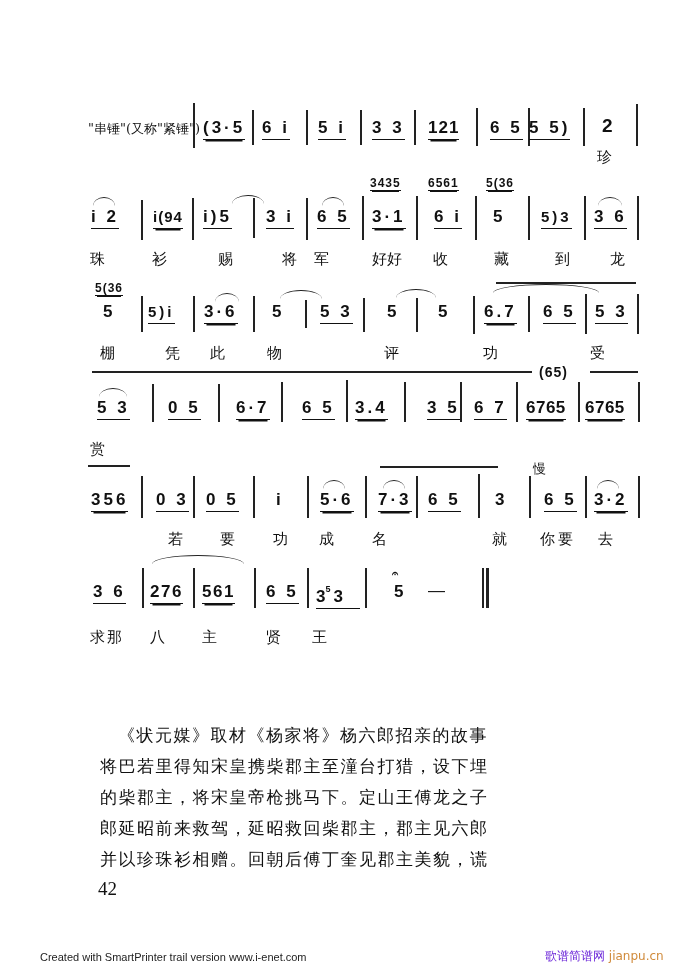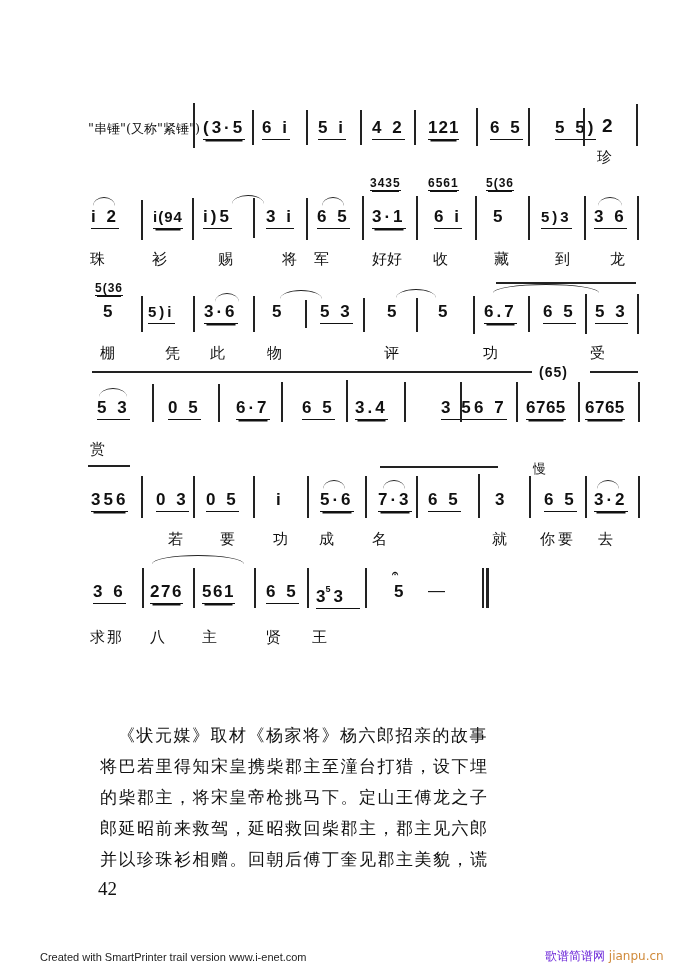--- a/index.html
+++ b/index.html
@@ -23,27 +23,27 @@
 
 <div class="abs">
   <div class="lyric" style="left:88px;top:120px;font-size:13px;">"串锤"(又称"紧锤")</div>
   <div class="bar" style="left:193px;top:103px;height:45px;"></div>
   <div class="note u2" style="left:203px;top:118px;">(3·5</div>
   <div class="bar" style="left:252px;top:110px;height:35px;"></div>
   <div class="note u1" style="left:262px;top:118px;">6 i</div>
   <div class="bar" style="left:306px;top:110px;height:35px;"></div>
   <div class="note u1" style="left:318px;top:118px;">5 i</div>
   <div class="bar" style="left:360px;top:110px;height:35px;"></div>
-  <div class="note u1" style="left:372px;top:118px;">4 2</div>
+  <div class="note u1" style="left:372px;top:118px;">3 3</div>
   <div class="bar" style="left:414px;top:110px;height:35px;"></div>
   <div class="note u2" style="left:428px;top:118px;letter-spacing:1px;">121</div>
   <div class="bar" style="left:476px;top:108px;height:38px;"></div>
   <div class="note u1" style="left:490px;top:118px;">6 5</div>
   <div class="bar" style="left:528px;top:108px;height:38px;"></div>
-  <div class="note u1" style="left:555px;top:118px;">5 5)</div>
+  <div class="note u1" style="left:529px;top:118px;">5 5)</div>
   <div class="bar" style="left:583px;top:108px;height:38px;"></div>
   <div class="note" style="left:602px;top:116px;font-size:19px;">2</div>
   <div class="bar" style="left:636px;top:104px;height:42px;"></div>
   <div class="lyric" style="left:597px;top:148px;">珍</div>
 </div>
 
 <div class="abs">
   <div class="slur" style="left:93px;top:197px;width:22px;"></div>
   <div class="note u1" style="left:91px;top:207px;">i 2</div>
   <div class="bar" style="left:141px;top:200px;height:40px;"></div>
@@ -127,21 +127,21 @@
   <div class="note u1" style="left:97px;top:398px;">5 3</div>
   <div class="bar" style="left:152px;top:384px;height:38px;"></div>
   <div class="note u1" style="left:168px;top:398px;">0 5</div>
   <div class="bar" style="left:218px;top:384px;height:38px;"></div>
   <div class="note u2" style="left:236px;top:398px;">6·7</div>
   <div class="bar" style="left:281px;top:382px;height:40px;"></div>
   <div class="note u1" style="left:302px;top:398px;">6 5</div>
   <div class="bar" style="left:346px;top:380px;height:42px;"></div>
   <div class="note u2" style="left:355px;top:398px;">3.4</div>
   <div class="bar" style="left:404px;top:382px;height:40px;"></div>
-  <div class="note u1" style="left:441px;top:398px;">3 5</div>
+  <div class="note u1" style="left:427px;top:398px;">3 5</div>
   <div class="bar" style="left:460px;top:382px;height:40px;"></div>
   <div class="note u1" style="left:474px;top:398px;">6 7</div>
   <div class="bar" style="left:516px;top:382px;height:40px;"></div>
   <div class="note u2" style="left:526px;top:398px;letter-spacing:0.5px;">6765</div>
   <div class="bar" style="left:578px;top:382px;height:40px;"></div>
   <div class="note u2" style="left:585px;top:398px;letter-spacing:0.5px;">6765</div>
   <div class="bar" style="left:638px;top:382px;height:40px;"></div>
   <div class="lyric" style="left:90px;top:440px;">赏</div>
   <div class="hline" style="left:88px;top:465px;width:42px;"></div>
 </div>

